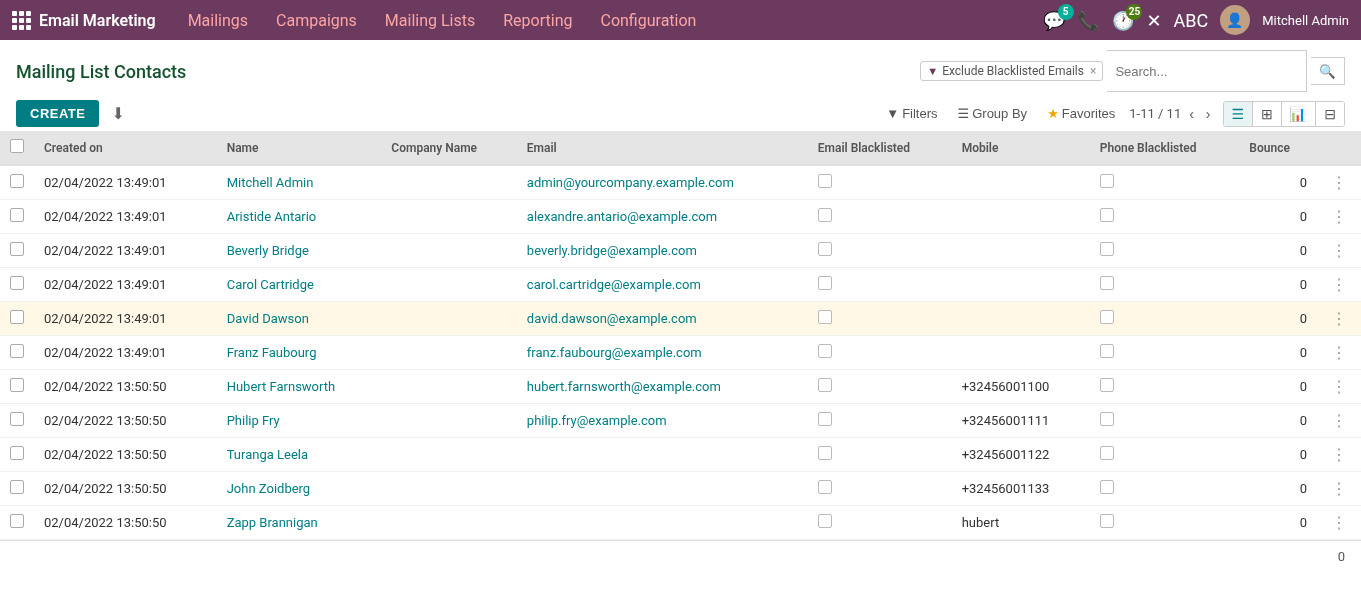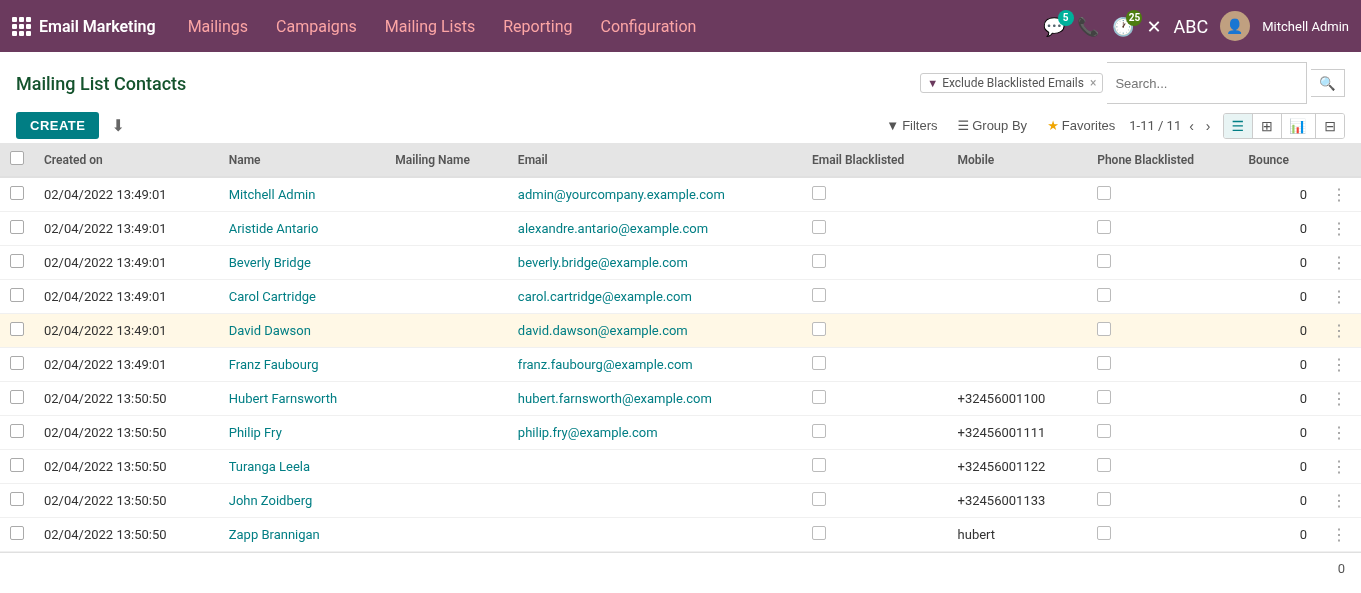--- a/index.html
+++ b/index.html
@@ -4,21 +4,21 @@
   <style>
     * { box-sizing: border-box; margin: 0; padding: 0; }
     body { font-family: -apple-system, BlinkMacSystemFont, 'Segoe UI', Roboto, sans-serif; font-size: 13px; background: #fff; color: #333; }
 
     
     .topnav {
       background: #6b3a5e;
       display: flex;
       align-items: center;
       padding: 0 12px;
-      height: 52px;
+      height: 40px;
       color: #fff;
     }
     .topnav-logo {
       display: flex;
       align-items: center;
       gap: 8px;
       font-size: 16px;
       font-weight: 600;
       margin-right: 20px;
     }
@@ -407,21 +407,21 @@
   </div>
 
   <table class="data-table">
     <thead>
       <tr>
         <th class="checkbox-col">
           <span class="checkbox"></span>
         </th>
         <th>Created on</th>
         <th>Name</th>
-        <th>Mailing Name</th>
+        <th>Company Name</th>
         <th>Email</th>
         <th>Email Blacklisted</th>
         <th>Mobile</th>
         <th>Phone Blacklisted</th>
         <th class="col-bounce">Bounce</th>
         <th class="actions-col"></th>
       </tr>
     </thead>
     <tbody id="table-body">
     <tr>

